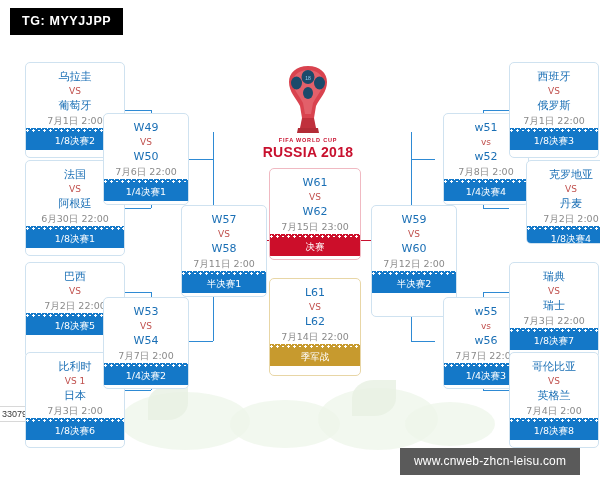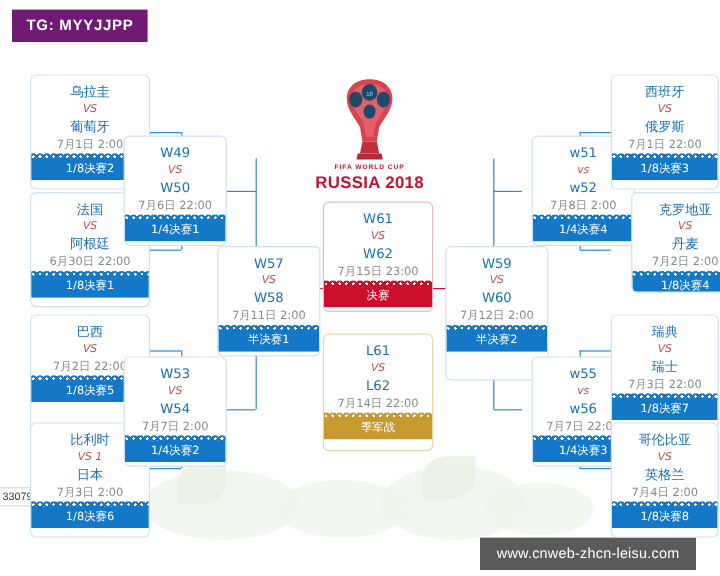--- a/index.html
+++ b/index.html
@@ -17,21 +17,21 @@
   .blob.b2 { left: 230px; top: 400px; width: 110px; height: 48px; }
   .blob.b3 { left: 318px; top: 388px; width: 120px; height: 62px; }
   .blob.b4 { left: 405px; top: 402px; width: 90px; height: 44px; }
   .leaf { position: absolute; background: #e7f0e2; border-radius: 50% 0 50% 0; opacity:.8;}
   .leaf.l1 { left: 148px; top: 386px; width: 40px; height: 34px; }
   .leaf.l2 { left: 352px; top: 380px; width: 44px; height: 36px; }
 
   
   .tg-badge {
     position: absolute; left: 10px; top: 8px;
-    background: #701a75; color: #ffffff;
+    background: #000000; color: #ffffff;
     font-size: 12.5px; font-weight: bold; letter-spacing: .6px;
     padding: 6px 12px 7px 12px;
     white-space: nowrap;
   }
 
   
   .watermark {
     position: absolute; left: 400px; top: 448px;
     background: #5a5a5a; color: #ffffff;
     font-size: 12px; letter-spacing: .2px;
@@ -65,21 +65,20 @@
     z-index: 5;
   }
   .card .body { padding: 6px 2px 4px 2px; }
   .card .team {
     font-size: 11px; color: #1a6fb5; line-height: 15px;
     white-space: nowrap; font-family: "DejaVu Sans", sans-serif;
   }
   .card .vs {
     font-size: 9px; color: #c0504d; line-height: 14px;
     font-family: "DejaVu Sans", sans-serif;
-    font-style: italic;
   }
   .card .date {
     font-size: 9.5px; color: #8a8a8a; line-height: 14px; padding-top: 1px;
     font-family: "DejaVu Sans", sans-serif; white-space: nowrap;
   }
   .card .footer {
     font-size: 9.5px; color: #ffffff; line-height: 15px;
     padding: 1px 0 2px 0; position: relative;
     font-family: "DejaVu Sans", sans-serif; white-space: nowrap; text-align: center;
   }

